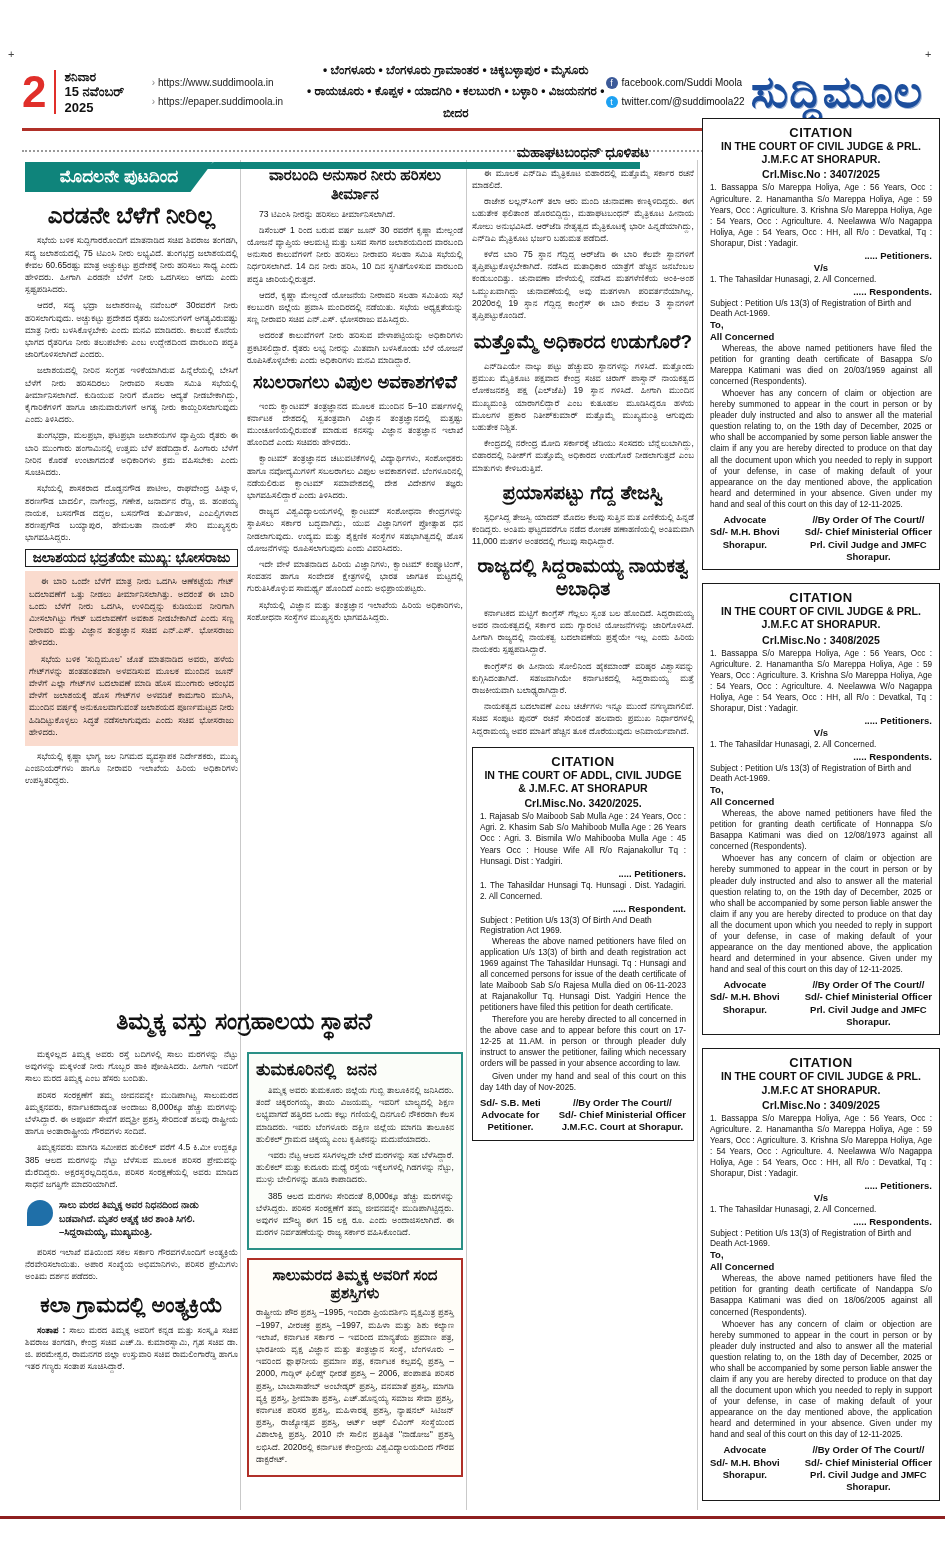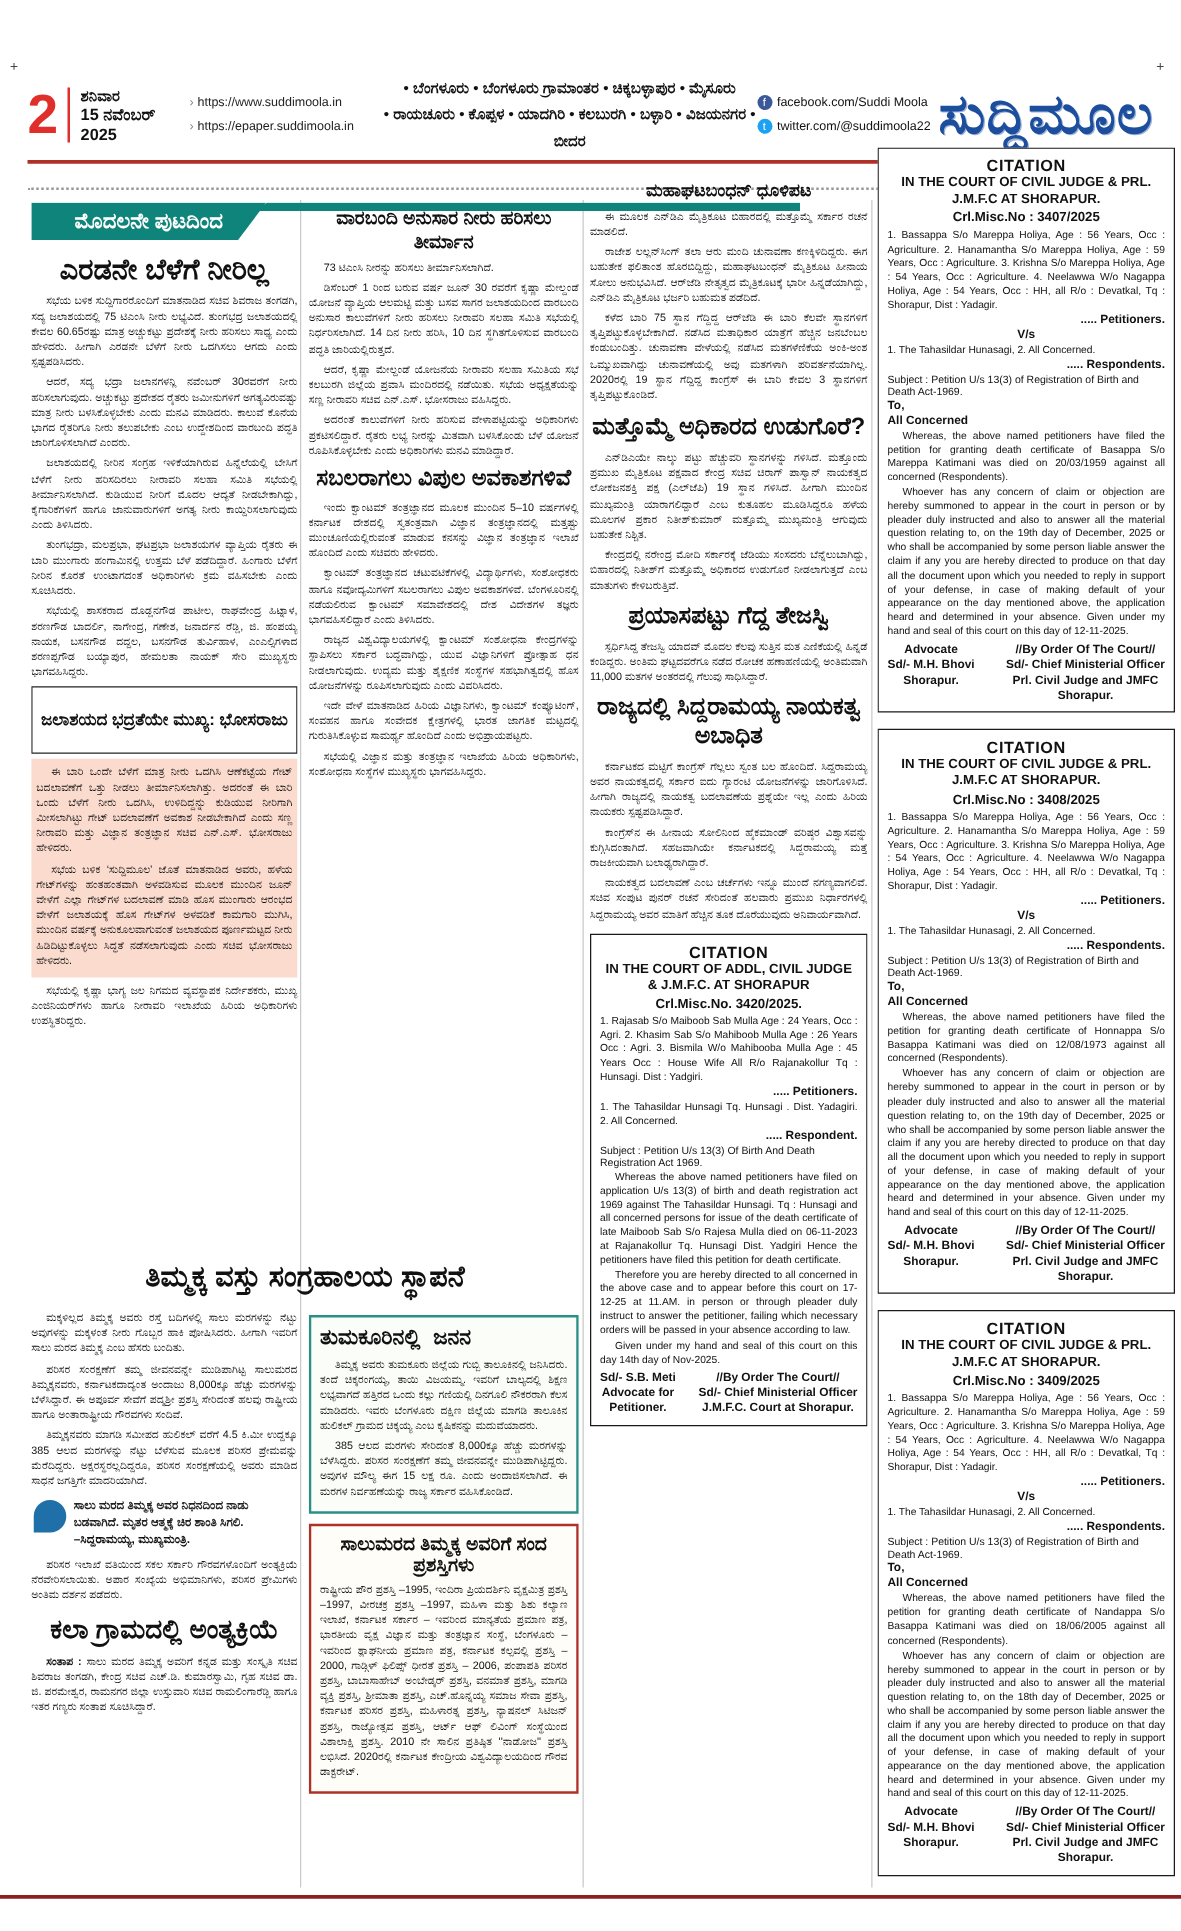--- a/index.html
+++ b/index.html
@@ -31,21 +31,21 @@
           clip-path:polygon(0 0,100% 0,88% 100%,0 100%);}
   #bannerTail{position:absolute;left:205px;top:162px;width:435px;height:7px;background:#0f847b;
           clip-path:polygon(2% 0,100% 0,100% 100%,0 100%);}
   
   .col{position:absolute;overflow:hidden;}
   .h-xl{font-weight:bold;font-size:23px;text-align:center;line-height:1.15;margin:6px 0;}
   .h-lg{font-weight:bold;font-size:18px;text-align:center;line-height:1.2;margin:6px 0;}
   .h-md{font-weight:bold;font-size:15px;text-align:center;line-height:1.25;margin:4px 0;}
   .body-t{font-size:8.6px;line-height:1.42;text-align:justify;}
   .body-t p{margin:0 0 4px 0;text-indent:12px;}
-  .subhead-box{border:1px solid #222;margin:6px 0 4px 0;padding:18px 2px;
+  .subhead-box{border:1px solid #222;margin:6px 0 4px 0;padding:0 2px;
                font-weight:bold;font-size:13.5px;text-align:center;}
   .pinkblock{background:#fadbce;padding:4px 4px;margin:2px 0 4px 0;}
   .quotebox{display:flex;gap:6px;margin:4px 0;padding:4px 2px;}
   .qmark{width:26px;height:26px;background:#1f6fa8;border-radius:50% 50% 50% 0;flex:none;margin-top:2px;}
   .qtext{font-size:9.5px;line-height:1.45;font-weight:bold;color:#222;}
   .qattr{font-weight:bold;font-size:9.5px;}
   
   .tealbox{border:2px solid #2a9086;background:#fbfdf9;padding:6px 7px;margin:4px 0;}
   .tealbox .bt{font-weight:bold;font-size:17px;margin:0 0 4px 0;font-family:Liberation Mono, monospace;}
   .redbox{border:2px solid #b03028;background:#fffdf8;padding:6px 7px;margin:8px 0 0 0;}
@@ -101,21 +101,21 @@
 <div class="vsep" style="left:466px;"></div>
 <div class="vsep" style="left:697px;"></div>
 
 <div id="banner">ಮೊದಲನೇ ಪುಟದಿಂದ</div>
 <div id="bannerTail"></div>
 
 <div class="col" style="left:25px;top:196px;width:213px;height:810px;">
   <div class="h-xl">ಎರಡನೇ ಬೆಳೆಗೆ ನೀರಿಲ್ಲ</div>
   <div class="body-t">
     <p>ಸಭೆಯ ಬಳಿಕ ಸುದ್ದಿಗಾರರೊಂದಿಗೆ ಮಾತನಾಡಿದ ಸಚಿವ ಶಿವರಾಜ ತಂಗಡಗಿ, ಸದ್ಯ ಜಲಾಶಯದಲ್ಲಿ 75 ಟಿಎಂಸಿ ನೀರು ಲಭ್ಯವಿದೆ. ತುಂಗಭದ್ರ ಜಲಾಶಯದಲ್ಲಿ ಕೇವಲ 60.65ರಷ್ಟು ಮಾತ್ರ ಅಚ್ಚುಕಟ್ಟು ಪ್ರದೇಶಕ್ಕೆ ನೀರು ಹರಿಸಲು ಸಾಧ್ಯ ಎಂದು ಹೇಳಿದರು. ಹೀಗಾಗಿ ಎರಡನೇ ಬೆಳೆಗೆ ನೀರು ಒದಗಿಸಲು ಆಗದು ಎಂದು ಸ್ಪಷ್ಟಪಡಿಸಿದರು.</p>
-    <p>ಆದರೆ, ಸದ್ಯ ಭದ್ರಾ ಜಲಾನಗಳನ್ಲಿ ನವೆಂಬರ್ 30ರವರೆಗೆ ನೀರು ಹರಿಸಲಾಗುವುದು. ಅಚ್ಚುಕಟ್ಟು ಪ್ರದೇಶದ ರೈತರು ಜಮೀನುಗಳಿಗೆ ಅಗತ್ಯವಿರುವಷ್ಟು ಮಾತ್ರ ನೀರು ಬಳಸಿಕೊಳ್ಳಬೇಕು ಎಂದು ಮನವಿ ಮಾಡಿದರು. ಕಾಲುವೆ ಕೊನೆಯ ಭಾಗದ ರೈತರಿಗೂ ನೀರು ತಲುಪಬೇಕು ಎಂಬ ಉದ್ದೇಶದಿಂದ ವಾರಬಂದಿ ಪದ್ಧತಿ ಜಾರಿಗೊಳಿಸಲಾಗಿದೆ ಎಂದರು.</p>
+    <p>ಆದರೆ, ಸದ್ಯ ಭದ್ರಾ ಜಲಾಶರಣಪ್ಲಿ ನವೆಂಬರ್ 30ರವರೆಗೆ ನೀರು ಹರಿಸಲಾಗುವುದು. ಅಚ್ಚುಕಟ್ಟು ಪ್ರದೇಶದ ರೈತರು ಜಮೀನುಗಳಿಗೆ ಅಗತ್ಯವಿರುವಷ್ಟು ಮಾತ್ರ ನೀರು ಬಳಸಿಕೊಳ್ಳಬೇಕು ಎಂದು ಮನವಿ ಮಾಡಿದರು. ಕಾಲುವೆ ಕೊನೆಯ ಭಾಗದ ರೈತರಿಗೂ ನೀರು ತಲುಪಬೇಕು ಎಂಬ ಉದ್ದೇಶದಿಂದ ವಾರಬಂದಿ ಪದ್ಧತಿ ಜಾರಿಗೊಳಿಸಲಾಗಿದೆ ಎಂದರು.</p>
     <p>ಜಲಾಶಯದಲ್ಲಿ ನೀರಿನ ಸಂಗ್ರಹ ಇಳಿಕೆಯಾಗಿರುವ ಹಿನ್ನೆಲೆಯಲ್ಲಿ ಬೇಸಿಗೆ ಬೆಳೆಗೆ ನೀರು ಹರಿಸದಿರಲು ನೀರಾವರಿ ಸಲಹಾ ಸಮಿತಿ ಸಭೆಯಲ್ಲಿ ತೀರ್ಮಾನಿಸಲಾಗಿದೆ. ಕುಡಿಯುವ ನೀರಿಗೆ ಮೊದಲ ಆದ್ಯತೆ ನೀಡಬೇಕಾಗಿದ್ದು, ಕೈಗಾರಿಕೆಗಳಿಗೆ ಹಾಗೂ ಜಾನುವಾರುಗಳಿಗೆ ಅಗತ್ಯ ನೀರು ಕಾಯ್ದಿರಿಸಲಾಗುವುದು ಎಂದು ತಿಳಿಸಿದರು.</p>
     <p>ತುಂಗಭದ್ರಾ, ಮಲಪ್ರಭಾ, ಘಟಪ್ರಭಾ ಜಲಾಶಯಗಳ ವ್ಯಾಪ್ತಿಯ ರೈತರು ಈ ಬಾರಿ ಮುಂಗಾರು ಹಂಗಾಮಿನಲ್ಲಿ ಉತ್ತಮ ಬೆಳೆ ಪಡೆದಿದ್ದಾರೆ. ಹಿಂಗಾರು ಬೆಳೆಗೆ ನೀರಿನ ಕೊರತೆ ಉಂಟಾಗದಂತೆ ಅಧಿಕಾರಿಗಳು ಕ್ರಮ ವಹಿಸಬೇಕು ಎಂದು ಸೂಚಿಸಿದರು.</p>
     <p>ಸಭೆಯಲ್ಲಿ ಶಾಸಕರಾದ ದೊಡ್ಡನಗೌಡ ಪಾಟೀಲ, ರಾಘವೇಂದ್ರ ಹಿಟ್ನಾಳ, ಶರಣಗೌಡ ಬಾದರ್ಲಿ, ನಾಗೇಂದ್ರ, ಗಣೇಶ, ಜನಾರ್ದನ ರೆಡ್ಡಿ, ಜಿ. ಹಂಪಯ್ಯ ನಾಯಕ, ಬಸನಗೌಡ ದದ್ದಲ, ಬಸನಗೌಡ ತುರ್ವಿಹಾಳ, ಎಂಎಲ್ಸಿಗಳಾದ ಶರಣಪ್ಪಗೌಡ ಬಯ್ಯಾಪುರ, ಹೇಮಲತಾ ನಾಯಕ್ ಸೇರಿ ಮುಖ್ಯಸ್ಥರು ಭಾಗವಹಿಸಿದ್ದರು.</p>
   </div>
   <div class="subhead-box">ಜಲಾಶಯದ ಭದ್ರತೆಯೇ ಮುಖ್ಯ: ಭೋಸರಾಜು</div>
   <div class="pinkblock body-t">
     <p>ಈ ಬಾರಿ ಒಂದೇ ಬೆಳೆಗೆ ಮಾತ್ರ ನೀರು ಒದಗಿಸಿ ಆಣೆಕಟ್ಟೆಯ ಗೇಟ್ ಬದಲಾವಣೆಗೆ ಒತ್ತು ನೀಡಲು ತೀರ್ಮಾನಿಸಲಾಗಿತ್ತು. ಅದರಂತೆ ಈ ಬಾರಿ ಒಂದು ಬೆಳೆಗೆ ನೀರು ಒದಗಿಸಿ, ಉಳಿದಿದ್ದನ್ನು ಕುಡಿಯುವ ನೀರಿಗಾಗಿ ಮೀಸಲಾಗಿಟ್ಟು ಗೇಟ್ ಬದಲಾವಣೆಗೆ ಅವಕಾಶ ನೀಡಬೇಕಾಗಿದೆ ಎಂದು ಸಣ್ಣ ನೀರಾವರಿ ಮತ್ತು ವಿಜ್ಞಾನ ತಂತ್ರಜ್ಞಾನ ಸಚಿವ ಎನ್.ಎಸ್. ಭೋಸರಾಜು ಹೇಳಿದರು.</p>
     <p>ಸಭೆಯ ಬಳಿಕ ‘ಸುದ್ದಿಮೂಲ’ ಜೊತೆ ಮಾತನಾಡಿದ ಅವರು, ಹಳೆಯ ಗೇಟ್‌ಗಳನ್ನು ಹಂತಹಂತವಾಗಿ ಅಳವಡಿಸುವ ಮೂಲಕ ಮುಂದಿನ ಜೂನ್ ವೇಳೆಗೆ ಎಲ್ಲಾ ಗೇಟ್‌ಗಳ ಬದಲಾವಣೆ ಮಾಡಿ ಹೊಸ ಮುಂಗಾರು ಆರಂಭದ ವೇಳೆಗೆ ಜಲಾಶಯಕ್ಕೆ ಹೊಸ ಗೇಟ್‌ಗಳ ಅಳವಡಿಕೆ ಕಾಮಗಾರಿ ಮುಗಿಸಿ, ಮುಂದಿನ ವರ್ಷಕ್ಕೆ ಅನುಕೂಲವಾಗುವಂತೆ ಜಲಾಶಯದ ಪೂರ್ಣಮಟ್ಟದ ನೀರು ಹಿಡಿದಿಟ್ಟುಕೊಳ್ಳಲು ಸಿದ್ಧತೆ ನಡೆಸಲಾಗುವುದು ಎಂದು ಸಚಿವ ಭೋಸರಾಜು ಹೇಳಿದರು.</p>
   </div>
   <div class="body-t">
@@ -165,20 +165,21 @@
   <div class="body-t">
     <p><b>ಸಂತಾಪ :</b> <span>ಸಾಲು ಮರದ ತಿಮ್ಮಕ್ಕ ಅವರಿಗೆ ಕನ್ನಡ ಮತ್ತು ಸಂಸ್ಕೃತಿ ಸಚಿವ ಶಿವರಾಜ ತಂಗಡಗಿ, ಕೇಂದ್ರ ಸಚಿವ ಎಚ್.ಡಿ. ಕುಮಾರಸ್ವಾಮಿ, ಗೃಹ ಸಚಿವ ಡಾ. ಜಿ. ಪರಮೇಶ್ವರ, ರಾಮನಗರ ಜಿಲ್ಲಾ ಉಸ್ತುವಾರಿ ಸಚಿವ ರಾಮಲಿಂಗಾರೆಡ್ಡಿ ಹಾಗೂ ಇತರ ಗಣ್ಯರು ಸಂತಾಪ ಸೂಚಿಸಿದ್ದಾರೆ.</span></p>
   </div>
 </div>
 
 <div class="col" style="left:247px;top:1048px;width:216px;height:462px;">
   <div class="tealbox">
     <div class="bt">ತುಮಕೂರಿನಲ್ಲಿ ಜನನ</div>
     <div class="body-t">
       <p>ತಿಮ್ಮಕ್ಕ ಅವರು ತುಮಕೂರು ಜಿಲ್ಲೆಯ ಗುಬ್ಬಿ ತಾಲೂಕಿನಲ್ಲಿ ಜನಿಸಿದರು. ತಂದೆ ಚಿಕ್ಕರಂಗಯ್ಯ, ತಾಯಿ ವಿಜಯಮ್ಮ. ಇವರಿಗೆ ಬಾಲ್ಯದಲ್ಲಿ ಶಿಕ್ಷಣ ಲಭ್ಯವಾಗದೆ ಹತ್ತಿರದ ಒಂದು ಕಲ್ಲು ಗಣಿಯಲ್ಲಿ ದಿನಗೂಲಿ ನೌಕರರಾಗಿ ಕೆಲಸ ಮಾಡಿದರು. ಇವರು ಬೆಂಗಳೂರು ದಕ್ಷಿಣ ಜಿಲ್ಲೆಯ ಮಾಗಡಿ ತಾಲೂಕಿನ ಹುಲಿಕಲ್ ಗ್ರಾಮದ ಚಿಕ್ಕಯ್ಯ ಎಂಬ ಕೃಷಿಕನನ್ನು ಮದುವೆಯಾದರು.</p>
+      <p>ಇವರು ನೆಟ್ಟ ಆಲದ ಸಸಿಗಳಲ್ಲದೇ ಬೇರೆ ಮರಗಳನ್ನು ಸಹ ಬೆಳೆಸಿದ್ದಾರೆ. ಹುಲಿಕಲ್ ಮತ್ತು ಕುದೂರು ಮಧ್ಯೆ ರಸ್ತೆಯ ಇಕ್ಕೆಲಗಳಲ್ಲಿ ಗಿಡಗಳನ್ನು ನೆಟ್ಟು, ಮುಳ್ಳು ಬೇಲಿಗಳನ್ನು ಹೂಡಿ ಕಾಪಾಡಿದರು.</p>
       <p>385 ಆಲದ ಮರಗಳು ಸೇರಿದಂತೆ 8,000ಕ್ಕೂ ಹೆಚ್ಚು ಮರಗಳನ್ನು ಬೆಳೆಸಿದ್ದರು. ಪರಿಸರ ಸಂರಕ್ಷಣೆಗೆ ತಮ್ಮ ಜೀವನವನ್ನೇ ಮುಡಿಪಾಗಿಟ್ಟಿದ್ದರು. ಅವುಗಳ ಮೌಲ್ಯ ಈಗ 15 ಲಕ್ಷ ರೂ. ಎಂದು ಅಂದಾಜಿಸಲಾಗಿದೆ. ಈ ಮರಗಳ ನಿರ್ವಹಣೆಯನ್ನು ರಾಜ್ಯ ಸರ್ಕಾರ ವಹಿಸಿಕೊಂಡಿದೆ.</p>
     </div>
   </div>
   <div class="redbox">
     <div class="bt">ಸಾಲುಮರದ ತಿಮ್ಮಕ್ಕ ಅವರಿಗೆ ಸಂದ ಪ್ರಶಸ್ತಿಗಳು</div>
     <div class="body-t">
       <p style="text-indent:0;">ರಾಷ್ಟ್ರೀಯ ಪೌರ ಪ್ರಶಸ್ತಿ –1995, ಇಂದಿರಾ ಪ್ರಿಯದರ್ಶಿನಿ ವೃಕ್ಷಮಿತ್ರ ಪ್ರಶಸ್ತಿ –1997, ವೀರಚಕ್ರ ಪ್ರಶಸ್ತಿ –1997, ಮಹಿಳಾ ಮತ್ತು ಶಿಶು ಕಲ್ಯಾಣ ಇಲಾಖೆ, ಕರ್ನಾಟಕ ಸರ್ಕಾರ – ಇವರಿಂದ ಮಾನ್ಯತೆಯ ಪ್ರಮಾಣ ಪತ್ರ, ಭಾರತೀಯ ವೃಕ್ಷ ವಿಜ್ಞಾನ ಮತ್ತು ತಂತ್ರಜ್ಞಾನ ಸಂಸ್ಥೆ, ಬೆಂಗಳೂರು – ಇವರಿಂದ ಶ್ಲಾಘನೀಯ ಪ್ರಮಾಣ ಪತ್ರ, ಕರ್ನಾಟಕ ಕಲ್ಪವಲ್ಲಿ ಪ್ರಶಸ್ತಿ – 2000, ಗಾಡ್ಗಿಳ್ ಫಿಲಿಪ್ಸ್ ಧೀರತೆ ಪ್ರಶಸ್ತಿ – 2006, ಪಂಪಾಪತಿ ಪರಿಸರ ಪ್ರಶಸ್ತಿ, ಬಾಬಾಸಾಹೇಬ್ ಅಂಬೇಡ್ಕರ್ ಪ್ರಶಸ್ತಿ, ವನಮಾತೆ ಪ್ರಶಸ್ತಿ, ಮಾಗಡಿ ವ್ಯಕ್ತಿ ಪ್ರಶಸ್ತಿ, ಶ್ರೀಮಾತಾ ಪ್ರಶಸ್ತಿ, ಎಚ್.ಹೊನ್ನಯ್ಯ ಸಮಾಜ ಸೇವಾ ಪ್ರಶಸ್ತಿ, ಕರ್ನಾಟಕ ಪರಿಸರ ಪ್ರಶಸ್ತಿ, ಮಹಿಳಾರತ್ನ ಪ್ರಶಸ್ತಿ, ನ್ಯಾಷನಲ್ ಸಿಟಿಜನ್ ಪ್ರಶಸ್ತಿ, ರಾಜ್ಯೋತ್ಸವ ಪ್ರಶಸ್ತಿ, ಆರ್ಟ್ ಆಫ್ ಲಿವಿಂಗ್ ಸಂಸ್ಥೆಯಿಂದ ವಿಶಾಲಾಕ್ಷಿ ಪ್ರಶಸ್ತಿ. 2010 ನೇ ಸಾಲಿನ ಪ್ರತಿಷ್ಠಿತ ''ನಾಡೋಜ'' ಪ್ರಶಸ್ತಿ ಲಭಿಸಿದೆ. 2020ರಲ್ಲಿ ಕರ್ನಾಟಕ ಕೇಂದ್ರೀಯ ವಿಶ್ವವಿದ್ಯಾಲಯದಿಂದ ಗೌರವ ಡಾಕ್ಟರೇಟ್.</p>
     </div>
   </div>
 </div>

